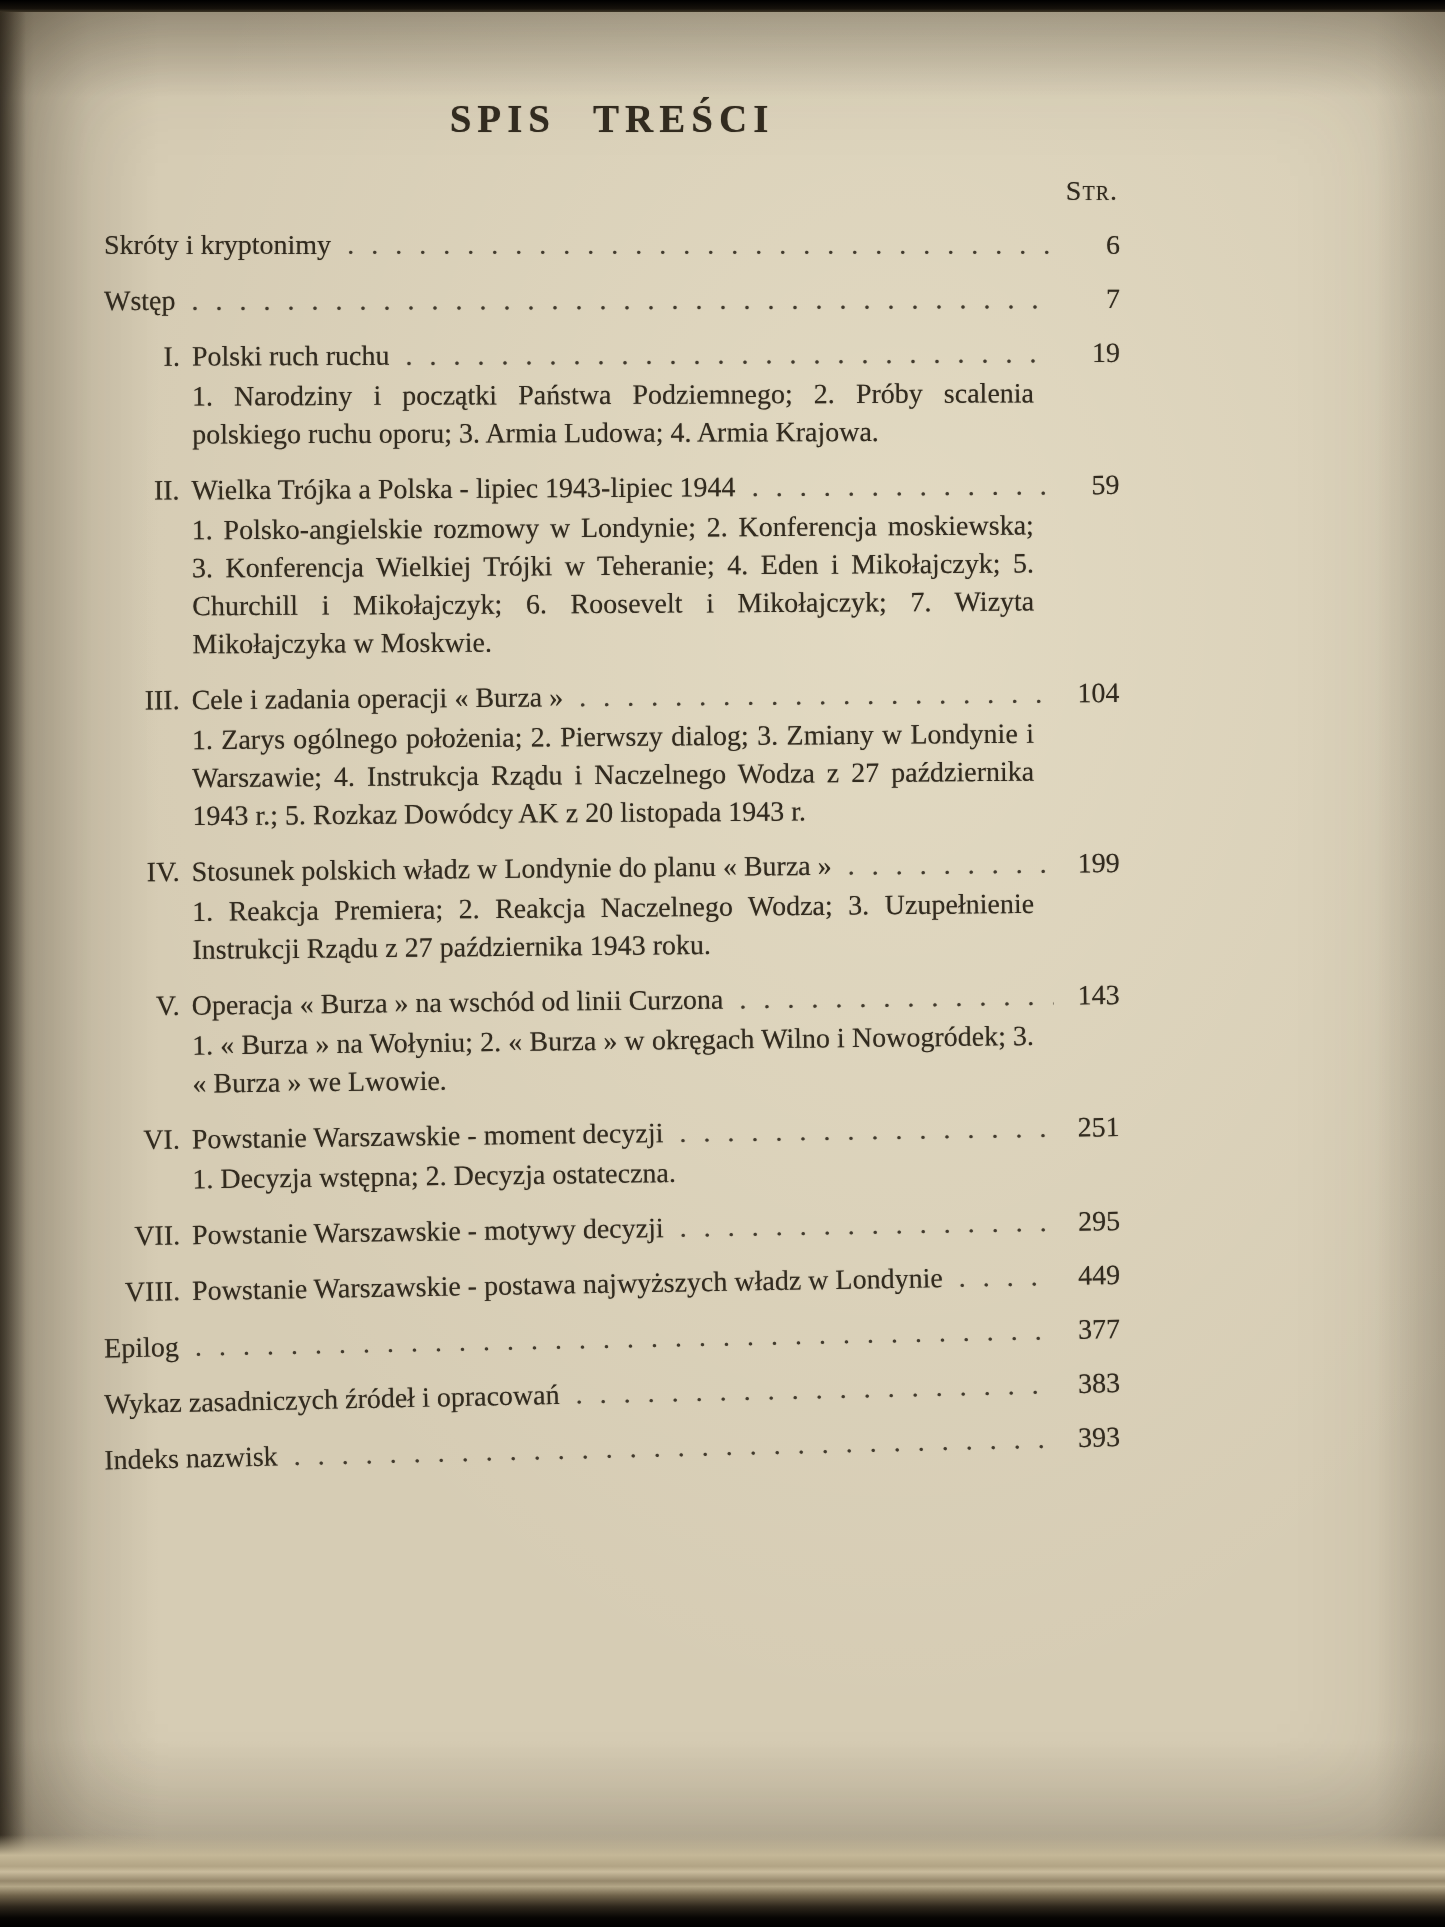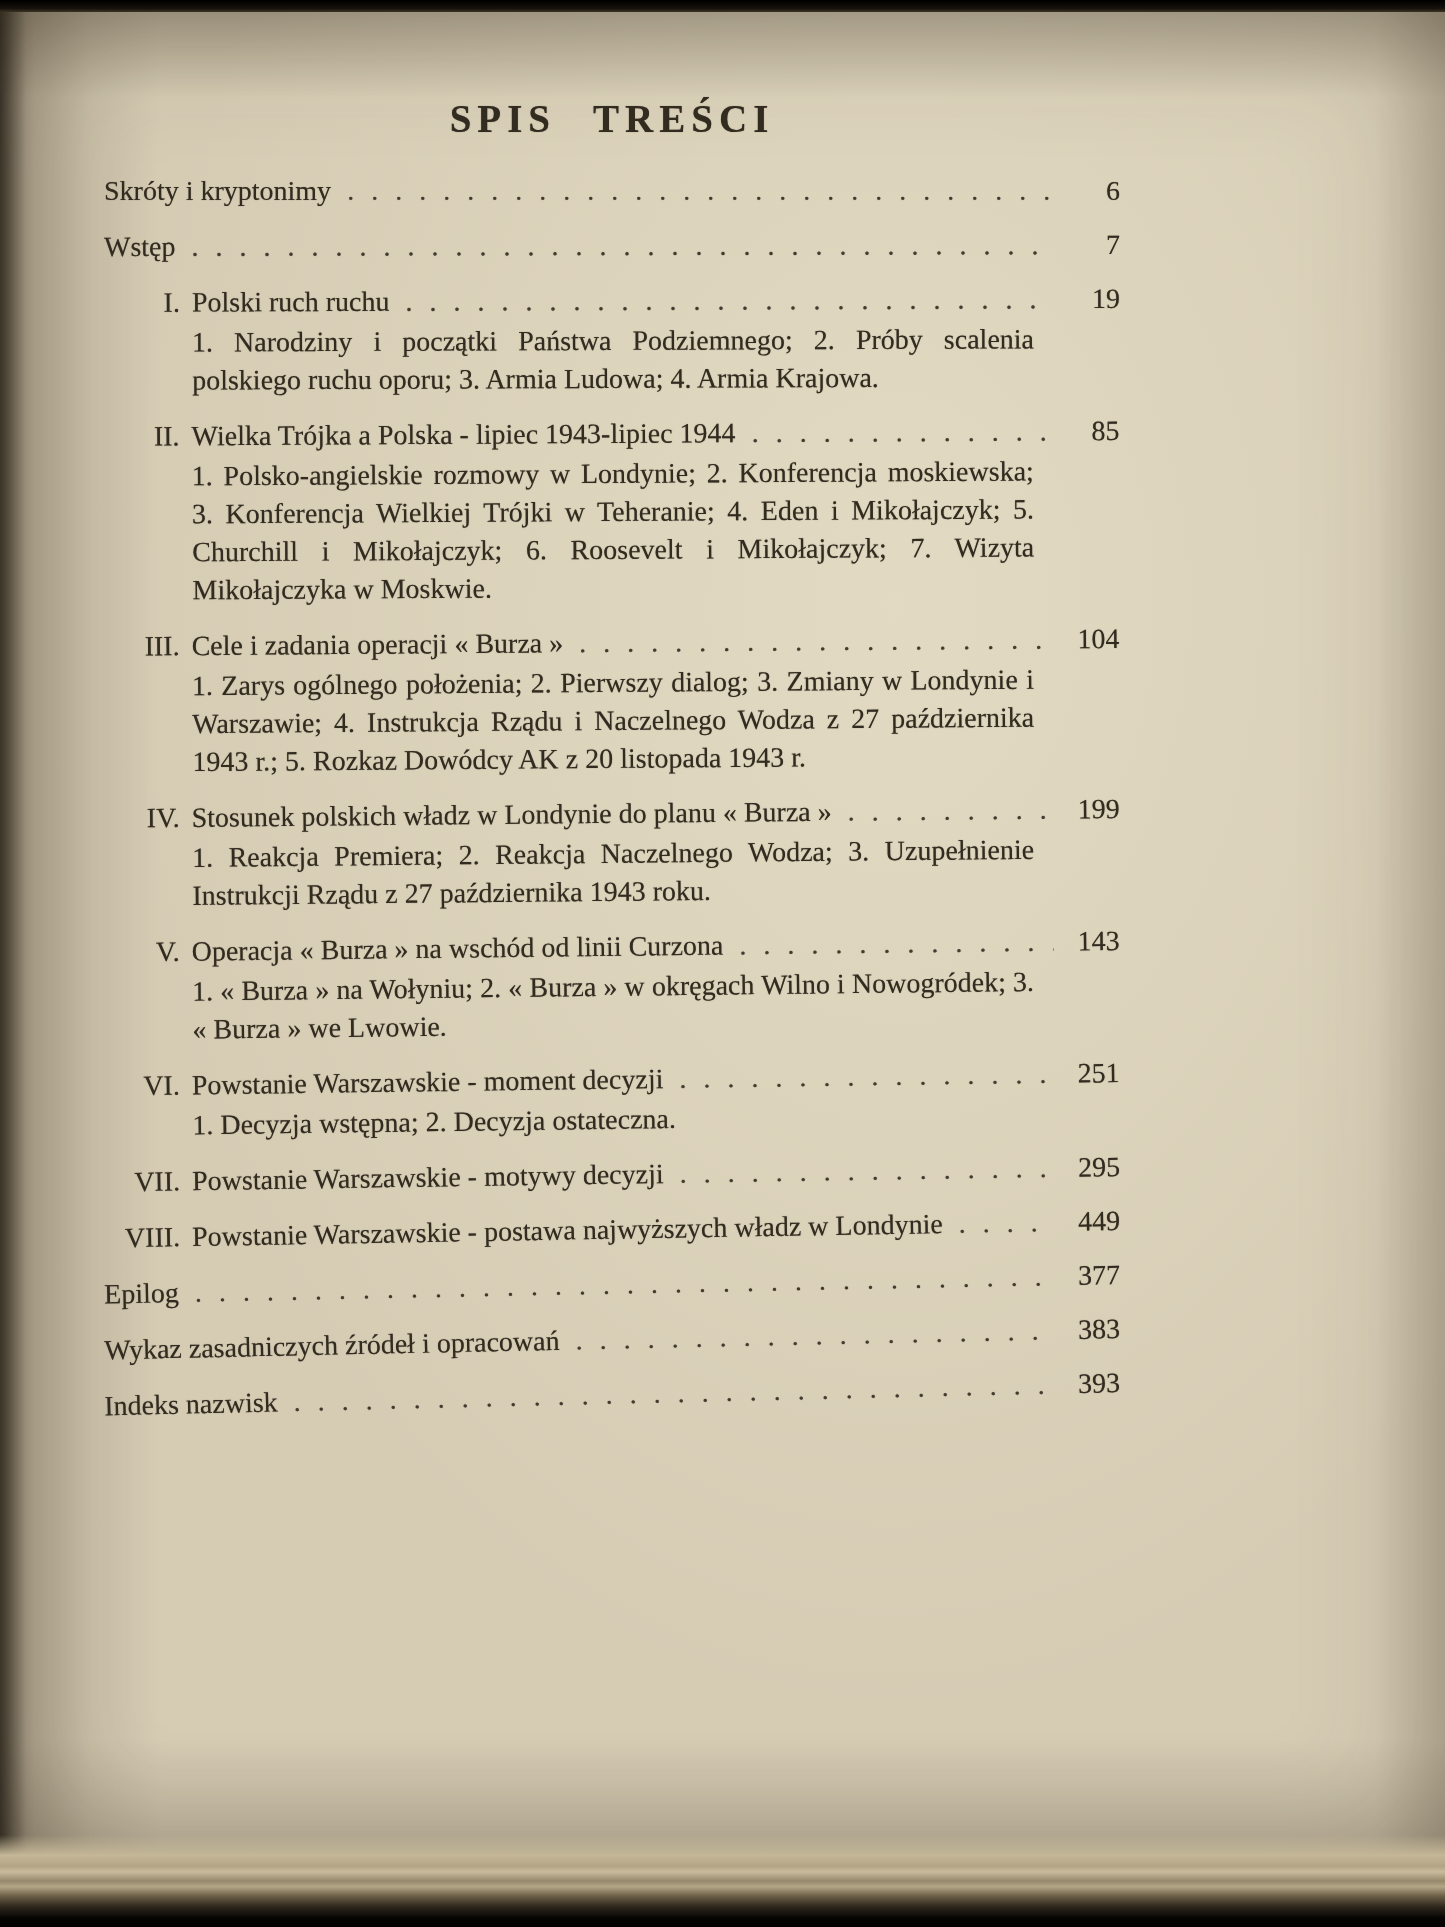--- a/index.html
+++ b/index.html
@@ -147,20 +147,21 @@
 <body>
 
 <div class="photo">
   <div class="edge-top"></div>
 
   <div class="paper">
     <div class="gutter"></div>
 
     <div class="content">
       <h1 class="toc-title">SPIS TREŚCI</h1>
+      <div class="colhead">Str.</div>
       <div class="list">
           <div class="entry" style="transform: rotate(0deg); transform-origin: 100% 50%;">
             <div class="ebody">
               <div class="title-row">
                 <span class="etitle">Skróty i kryptonimy</span>
                 <span class="leader"></span>
                 <span class="pagenum">6</span>
               </div>
             </div>
           </div>
@@ -183,21 +184,21 @@
               </div>
               <div class="sub">1. Narodziny i początki Państwa Podziemnego; 2. Próby scalenia polskiego ruchu oporu; 3. Armia Ludowa; 4. Armia Krajowa.</div>
             </div>
           </div>
           <div class="entry" style="transform: rotate(-0.33deg); transform-origin: 100% 50%;">
             <div class="numeral">II.</div>
             <div class="ebody">
               <div class="title-row">
                 <span class="etitle">Wielka Trójka a Polska - lipiec 1943-lipiec 1944</span>
                 <span class="leader"></span>
-                <span class="pagenum">85</span>
+                <span class="pagenum">59</span>
               </div>
               <div class="sub">1. Polsko-angielskie rozmowy w Londynie; 2. Konferencja moskiewska; 3. Konferencja Wielkiej Trójki w Teheranie; 4. Eden i Mikołajczyk; 5. Churchill i Mikołajczyk; 6. Roosevelt i Mikołajczyk; 7. Wizyta Mikołajczyka w Moskwie.</div>
             </div>
           </div>
           <div class="entry" style="transform: rotate(-0.44deg); transform-origin: 100% 50%;">
             <div class="numeral">III.</div>
             <div class="ebody">
               <div class="title-row">
                 <span class="etitle">Cele i zadania operacji « Burza »</span>
                 <span class="leader"></span>

